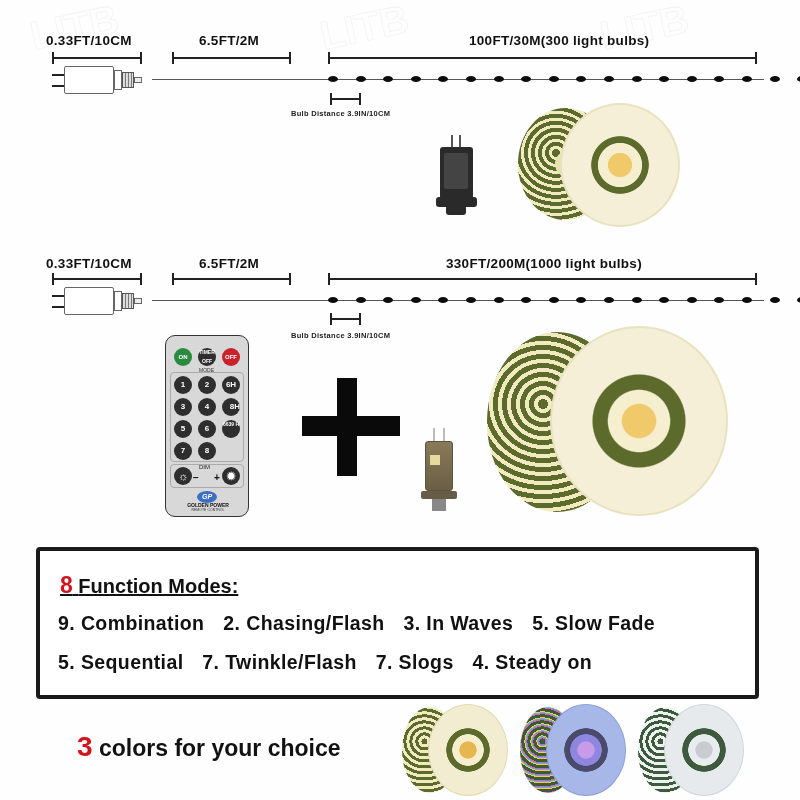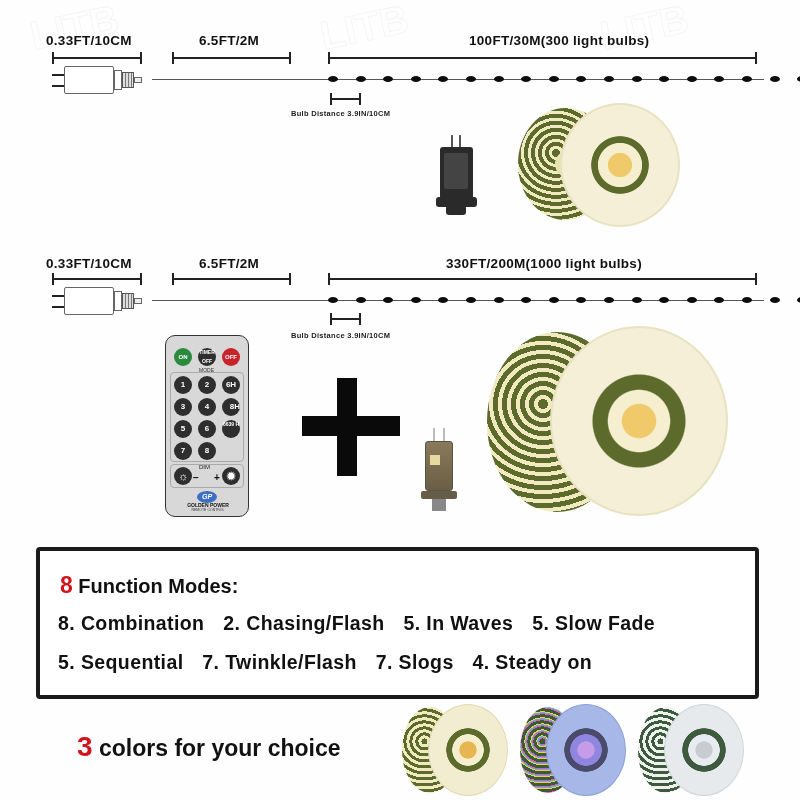--- a/index.html
+++ b/index.html
@@ -19,21 +19,21 @@
   .plug .neck { position: absolute; left: 62px; top: 4px; width: 8px; height: 20px; border: 1px solid #666; background: #fff; }
   .plug .nut { position: absolute; left: 70px; top: 6px; width: 12px; height: 16px; border: 1px solid #555; background: repeating-linear-gradient(90deg, #ddd 0 2px, #777 2px 3px); }
   .plug .tip { position: absolute; left: 82px; top: 11px; width: 8px; height: 6px; border: 1px solid #666; background: #eee; }
   .reel { position: absolute; border-radius: 50%; }
   .adapter-black { position: absolute; background: #2a2a2a; border-radius: 3px; }
   .remote { position: absolute; left: 165px; top: 335px; width: 84px; height: 182px; background: #d8d8d8; border: 1.5px solid #333; border-radius: 10px; }
   .rbtn { position: absolute; width: 18px; height: 18px; border-radius: 50%; background: #2e2e2e; color: #fff; font-size: 8px; font-weight: bold; text-align: center; line-height: 18px; }
   .plus-v { position: absolute; left: 337px; top: 378px; width: 20px; height: 98px; background: #0a0a0a; }
   .plus-h { position: absolute; left: 302px; top: 416px; width: 98px; height: 20px; background: #0a0a0a; }
   .modes-box { position: absolute; left: 36px; top: 547px; width: 723px; height: 152px; border: 4px solid #1a1a1a; border-radius: 4px; background: #fff; }
-  .modes-title { position: absolute; left: 20px; top: 21px; font-size: 20px; font-weight: bold; white-space: nowrap; }
+  .modes-title { position: absolute; left: 20px; top: 21px; font-size: 20px; font-weight: bold; white-space: nowrap; text-decoration: underline; }
   .modes-title .num { color: #d2141e; font-size: 23px; }
   .mode-row { position: absolute; left: 18px; font-size: 19.5px; font-weight: bold; white-space: nowrap; letter-spacing: 0.4px; }
   .mode-row span { margin-right: 13px; }
   .choice { position: absolute; left: 77px; top: 731px; font-size: 23px; font-weight: bold; white-space: nowrap; }
   .choice .num { color: #d2141e; font-size: 28px; }
   .watermark { position: absolute; font-size: 40px; font-weight: bold; color: transparent; -webkit-text-stroke: 0.6px #f0f0f0; transform: rotate(-12deg); }
 </style>
 </head>
 <body>
 
@@ -190,23 +190,23 @@
     <div class="reel" style="left:550px;top:326px;width:178px;height:190px;background:radial-gradient(circle, #f0c96a 0 13%, #f5efd0 14% 24%, #5c6a2c 25% 36%, #f4efd6 37% 100%);border:2px solid #e9e2c0;"></div>
   </div>
 </section>
 
 <section class="modes-box">
   <div class="modes-title">
     <span class="num">8</span>
     <span>Function Modes:</span>
   </div>
   <div class="mode-row" style="top:61px;">
-    <span>8. Combination</span>
+    <span>9. Combination</span>
     <span>2. Chasing/Flash</span>
-    <span>5. In Waves</span>
+    <span>3. In Waves</span>
     <span>5. Slow Fade</span>
   </div>
   <div class="mode-row" style="top:100px;">
     <span>5. Sequential</span>
     <span>7. Twinkle/Flash</span>
     <span>7. Slogs</span>
     <span>4. Steady on</span>
   </div>
 </section>
 

